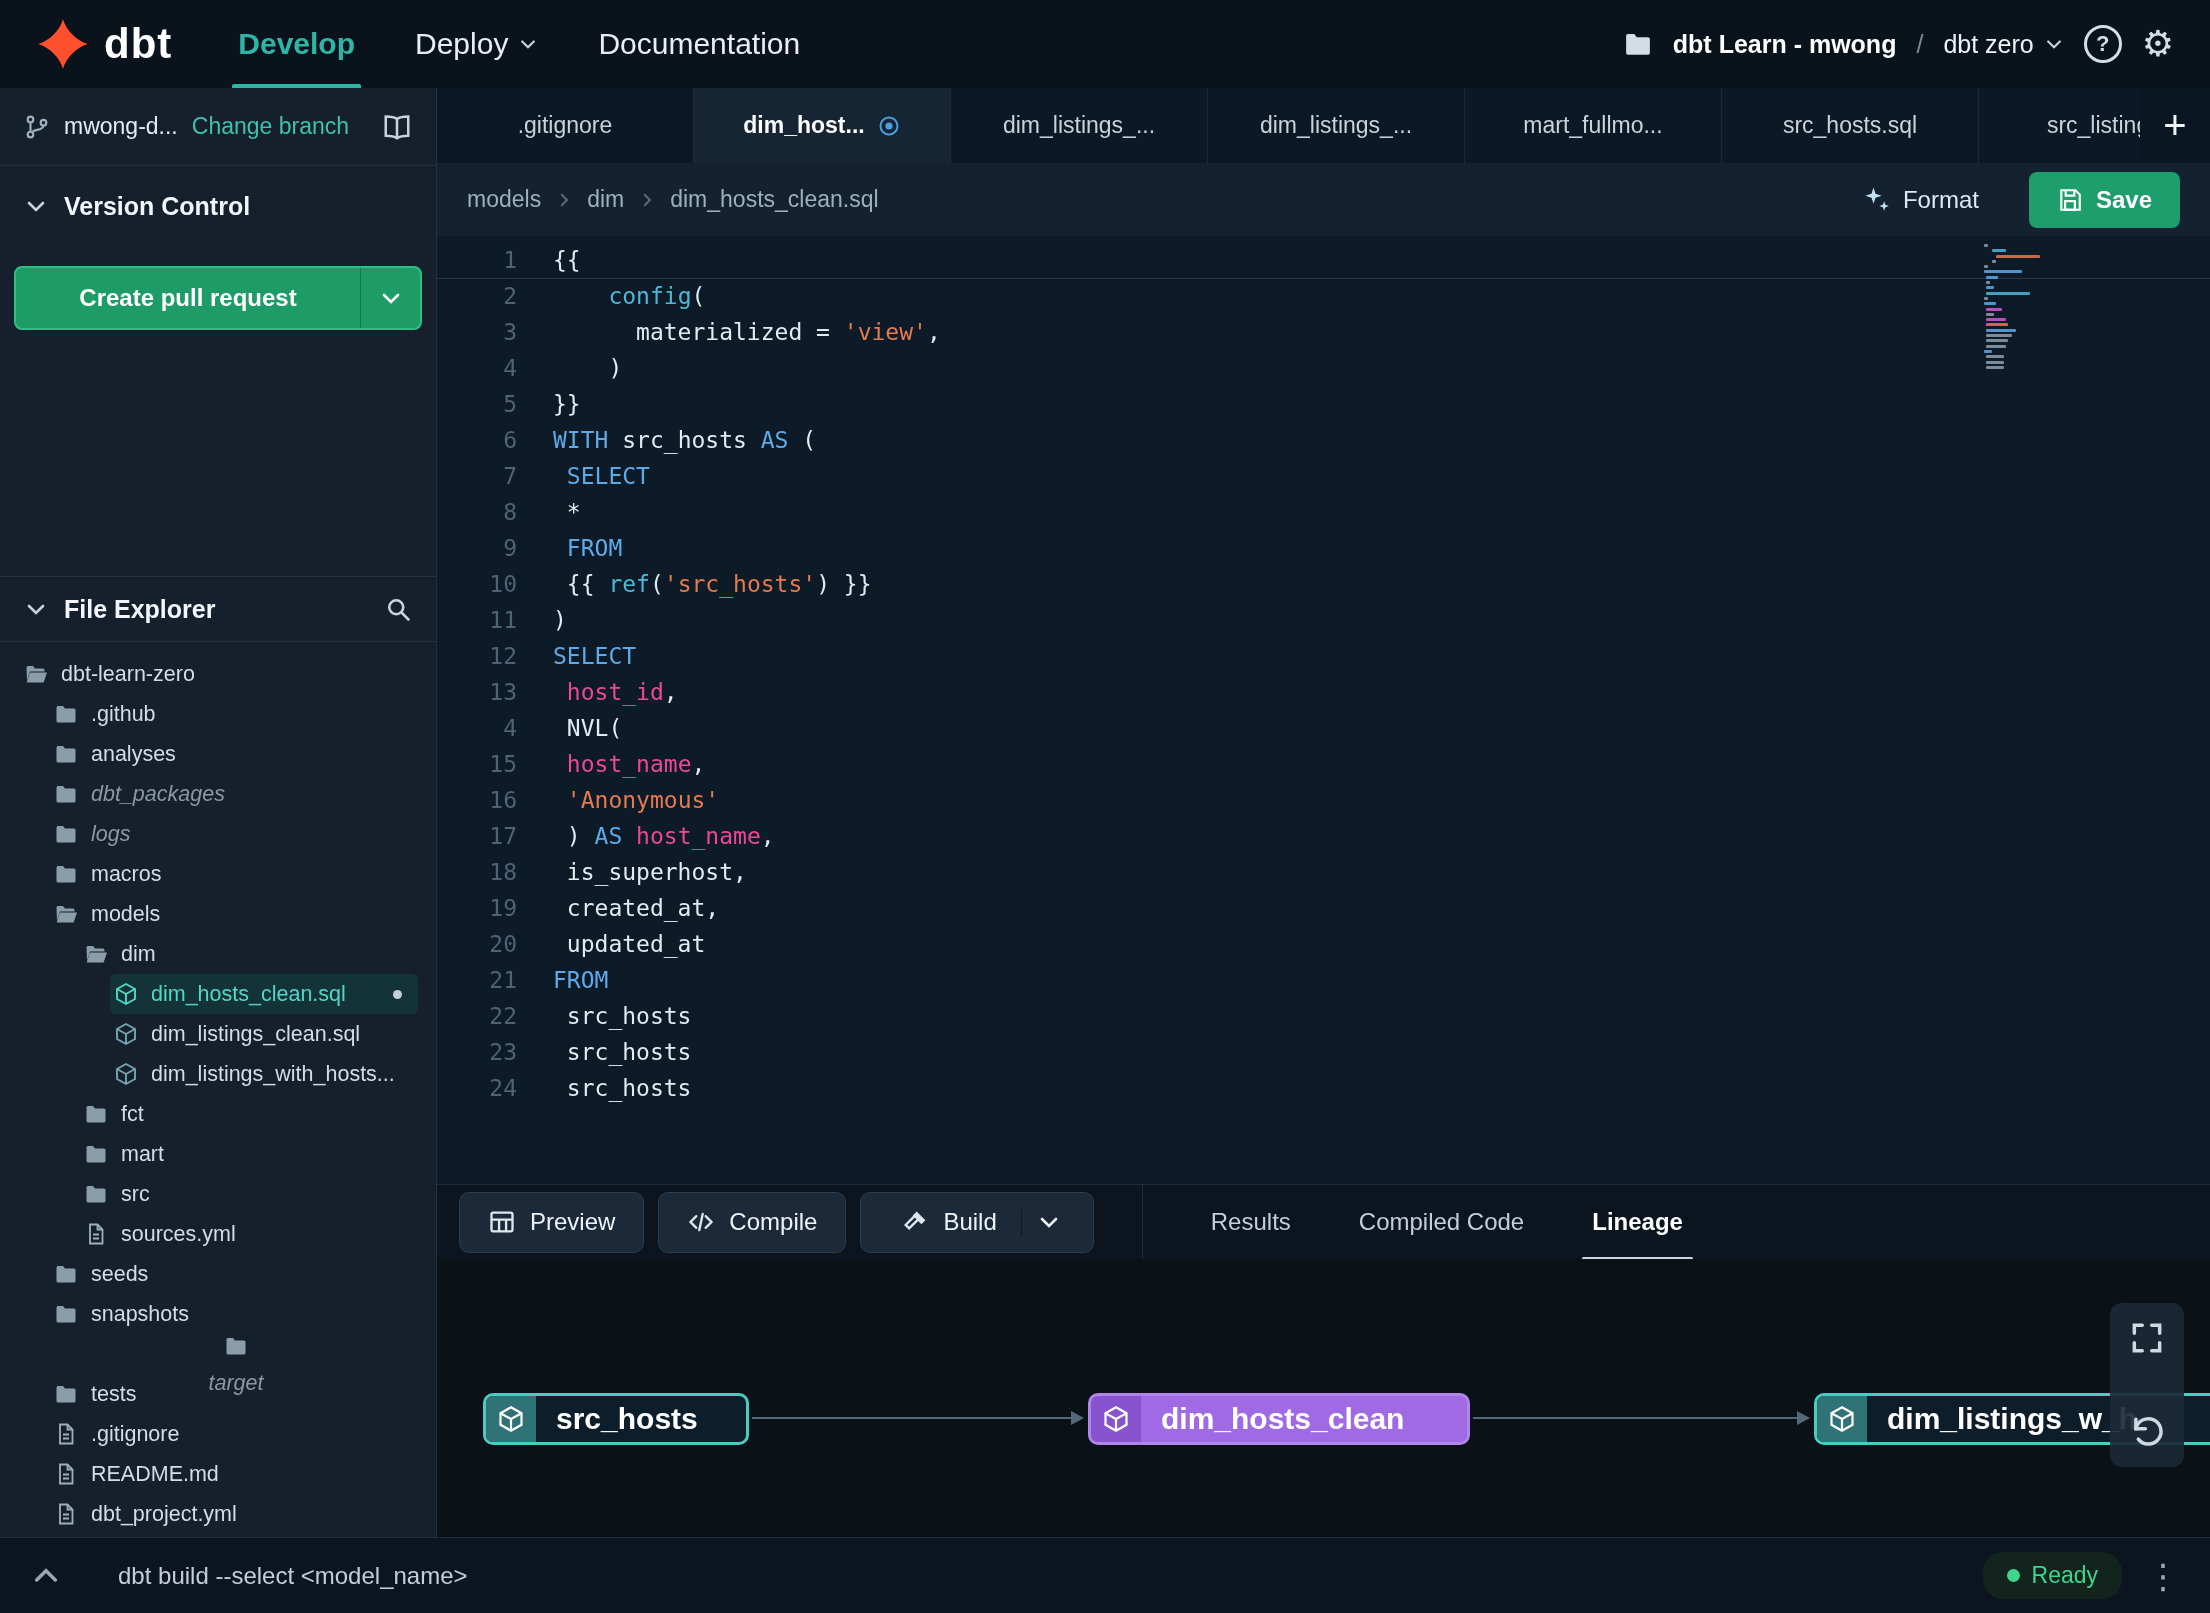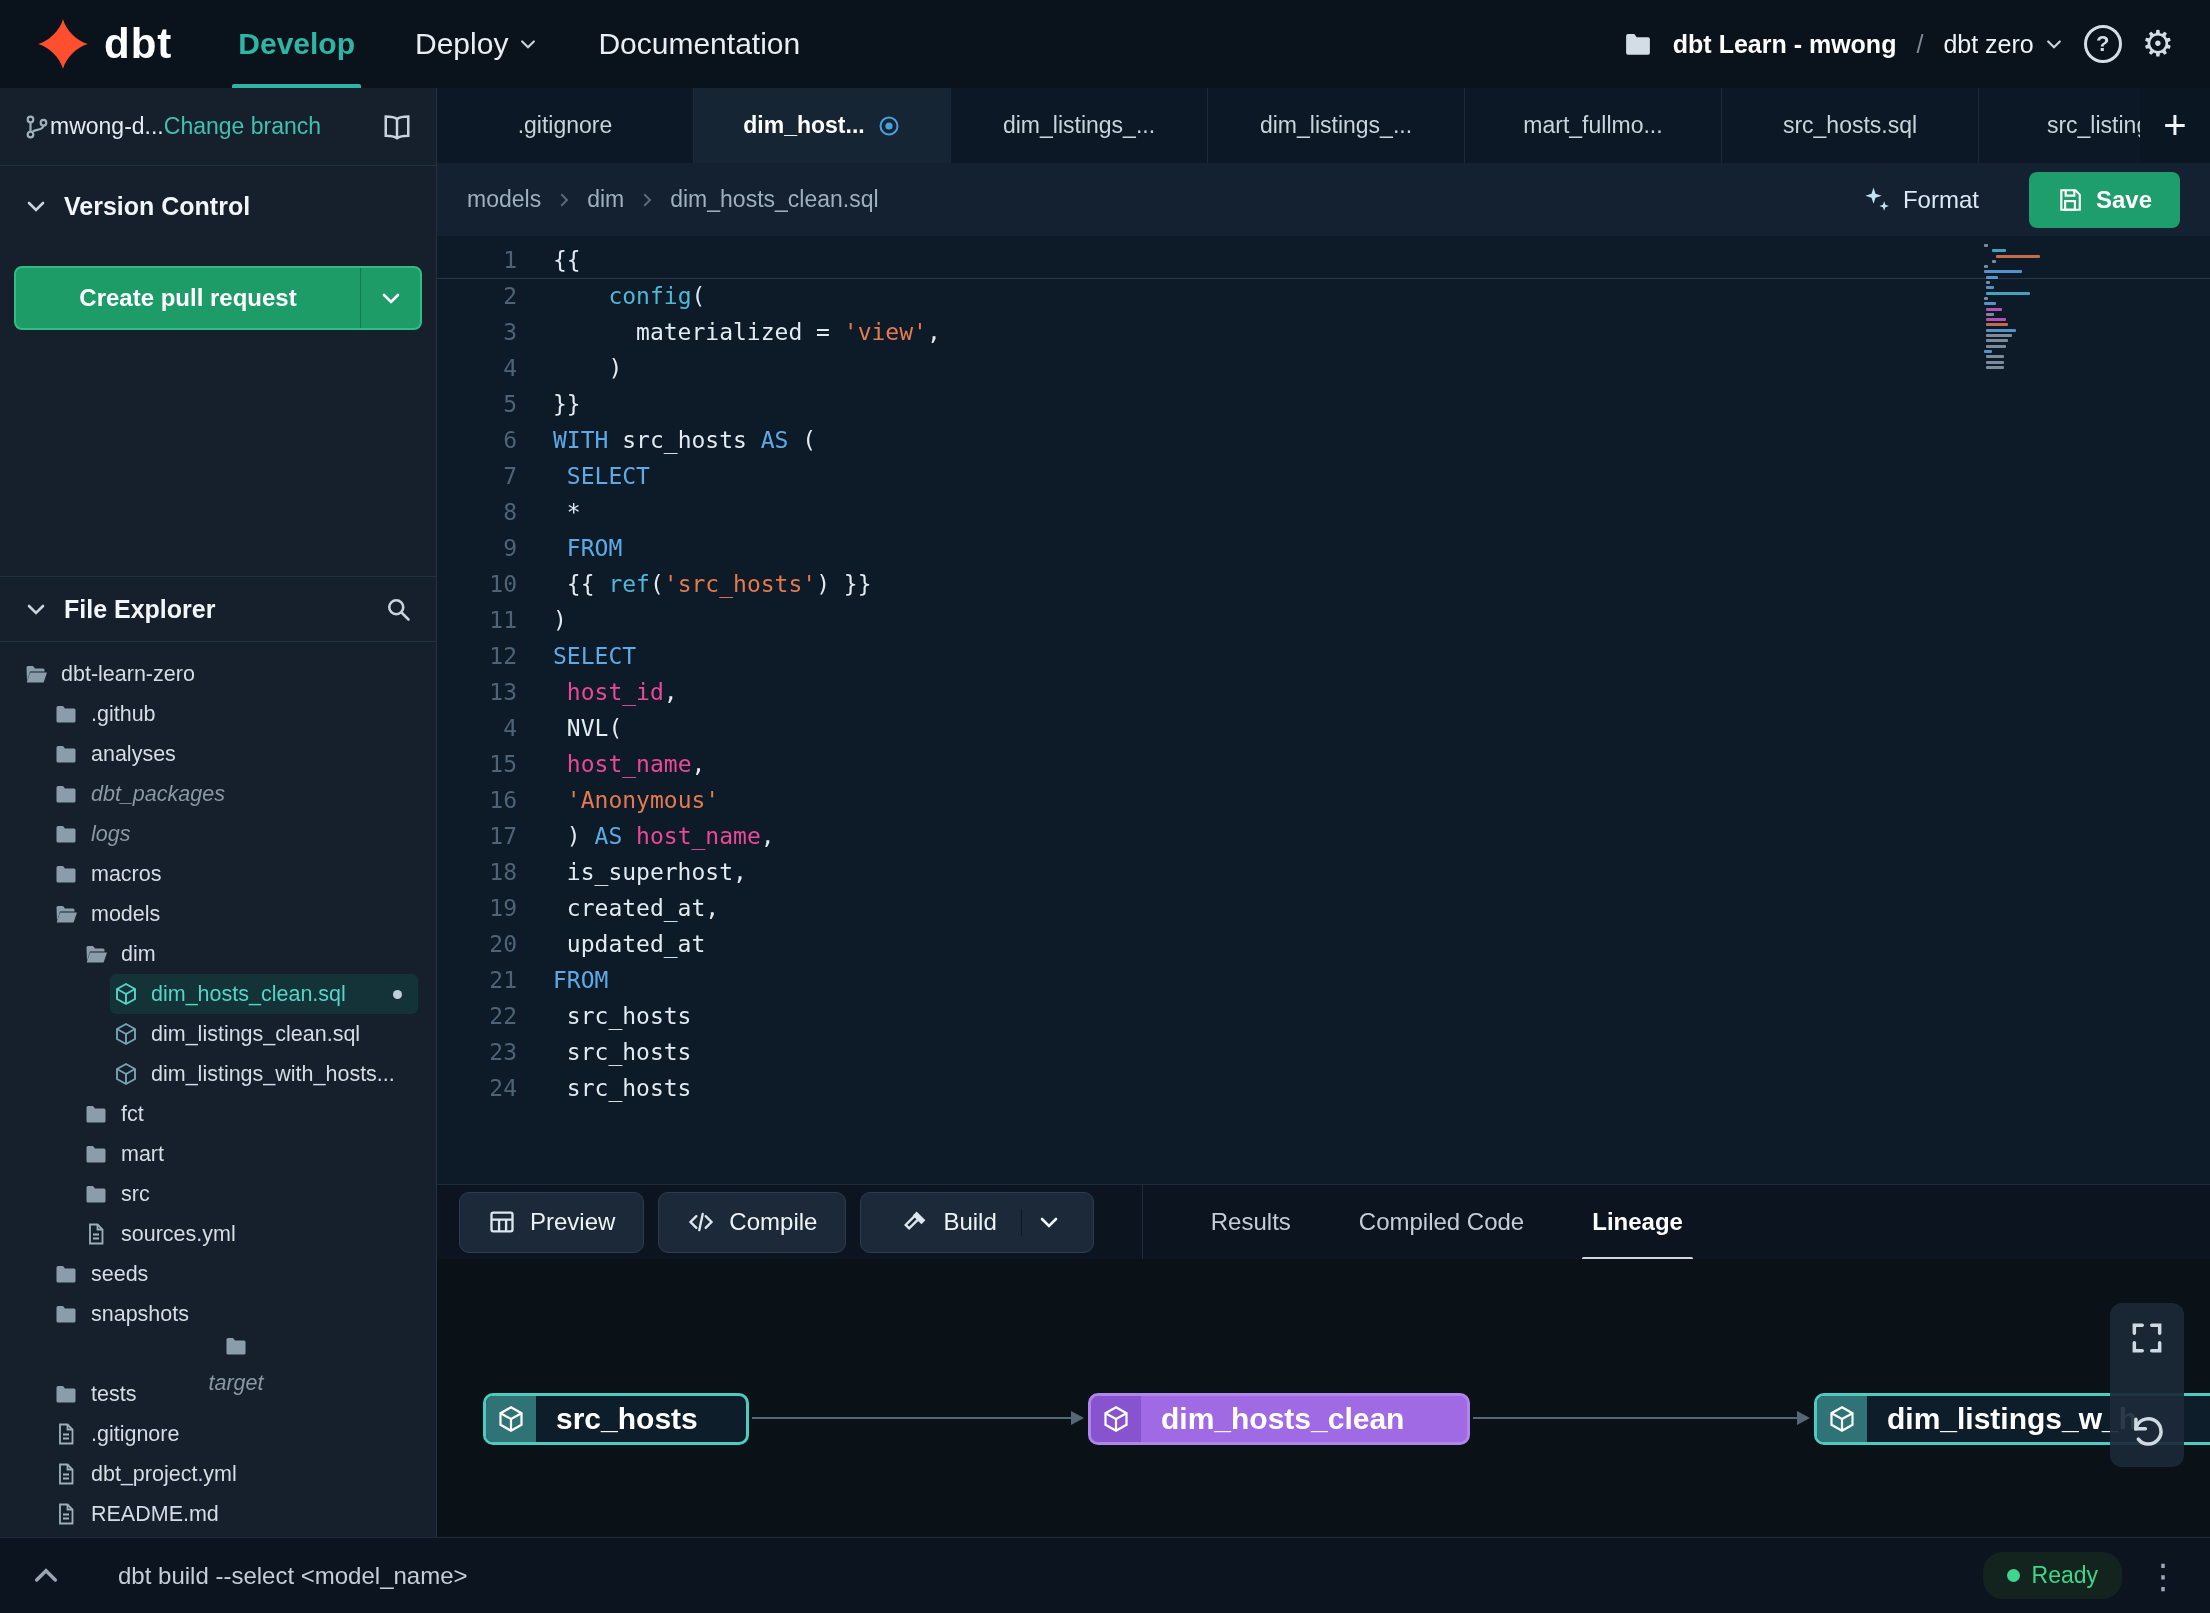--- a/index.html
+++ b/index.html
@@ -26,21 +26,21 @@
   .nav-env { display:flex; align-items:center; gap:10px; font-size:25px; color:#eef3f7; }
   .help-circle { width:38px; height:38px; border:3px solid #d3dde6; border-radius:50%;
     display:flex; align-items:center; justify-content:center; font-size:22px; font-weight:700; color:#d3dde6; }
   .gear { font-size:36px; color:#d3dde6; line-height:1; }
 
   .body { flex:1; display:flex; min-height:0; }
 
   
   .sidebar { width:437px; flex:none; background:#15202c; border-right:1px solid #223140;
     display:flex; flex-direction:column; }
-  .branch-row { height:78px; flex:none; display:flex; align-items:center; 
+  .branch-row { height:78px; flex:none; display:flex; align-items:center; gap:14px;
     padding:0 24px; border-bottom:1px solid #223140; }
   .branch-name { font-size:23px; color:#e3ebf2; }
   .change-branch { font-size:23px; color:#3fc0b0; cursor:pointer; }
   .book { margin-left:auto; width:30px; height:30px; color:#c9d3dc; }
   .section-header { height:80px; flex:none; display:flex; align-items:center; gap:16px;
     padding:0 24px; font-size:25px; font-weight:700; color:#f2f6f9; }
   .section-header .chev { width:24px; height:24px; color:#c9d3dc; }
   .vc-content { height:330px; flex:none; padding:20px 14px 0; }
   .pr-btn { width:100%; height:64px; display:flex; align-items:stretch; background:#1d9c68;
     border:2px solid #2fbd85; border-radius:8px; overflow:hidden; cursor:pointer; }
@@ -427,31 +427,31 @@
             <span>.gitignore</span>
           </div>
           <div class="tree-row" style="margin-left: 50px;">
             <span class="icn tree-icn file">
               <svg viewBox="0 0 24 24" fill="none" stroke="currentColor" stroke-width="1.8">
                 <path d="M6 2.5h7.5L18.5 7.5V21.5H6z"></path>
                 <path d="M13.5 2.5v5h5"></path>
                 <path d="M9 12.5h6M9 16.5h6"></path>
               </svg>
             </span>
-            <span>dbt_project.yml</span>
+            <span>README.md</span>
           </div>
           <div class="tree-row" style="margin-left: 50px;">
             <span class="icn tree-icn file">
               <svg viewBox="0 0 24 24" fill="none" stroke="currentColor" stroke-width="1.8">
                 <path d="M6 2.5h7.5L18.5 7.5V21.5H6z"></path>
                 <path d="M13.5 2.5v5h5"></path>
                 <path d="M9 12.5h6M9 16.5h6"></path>
               </svg>
             </span>
-            <span>README.md</span>
+            <span>dbt_project.yml</span>
           </div>
         </div>
     </aside>
 
     <main class="main">
 
       <div class="tabbar">
         <div class="tabs">
             <div class="tab">
               <span>.gitignore</span>

